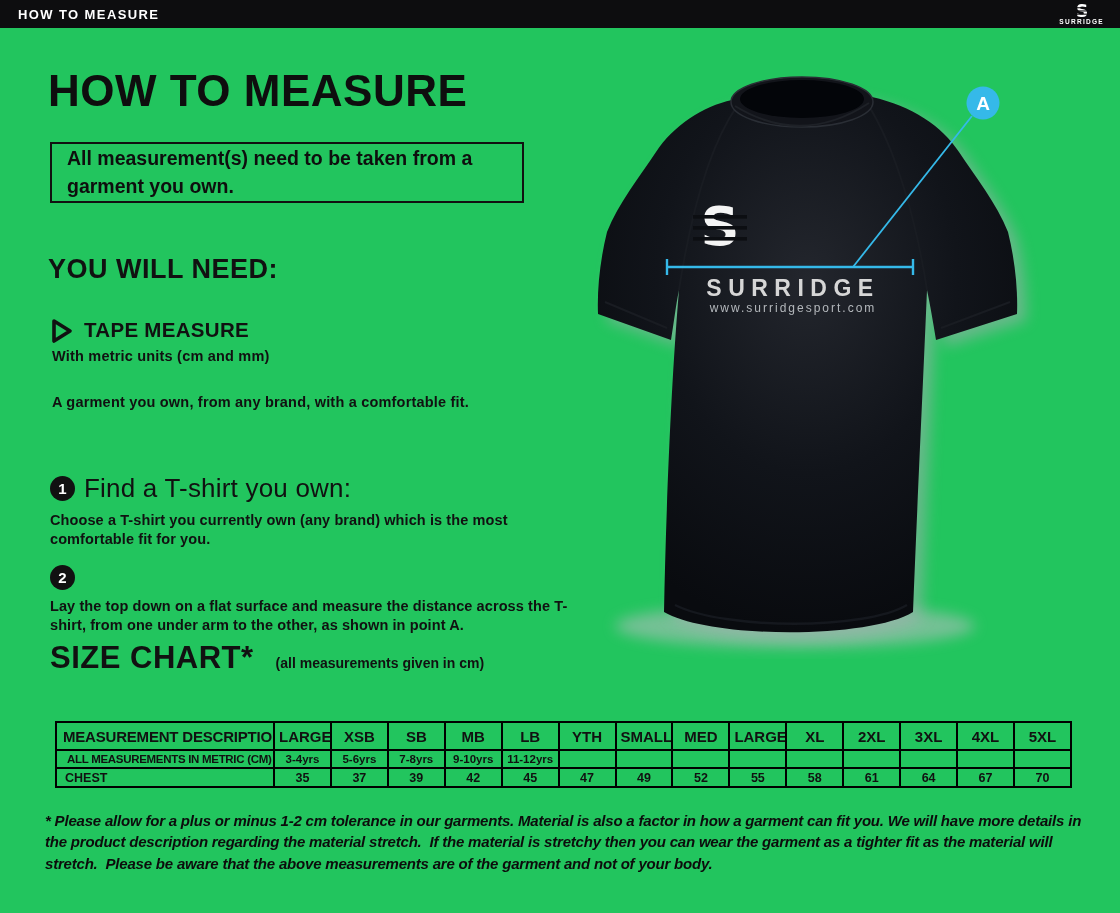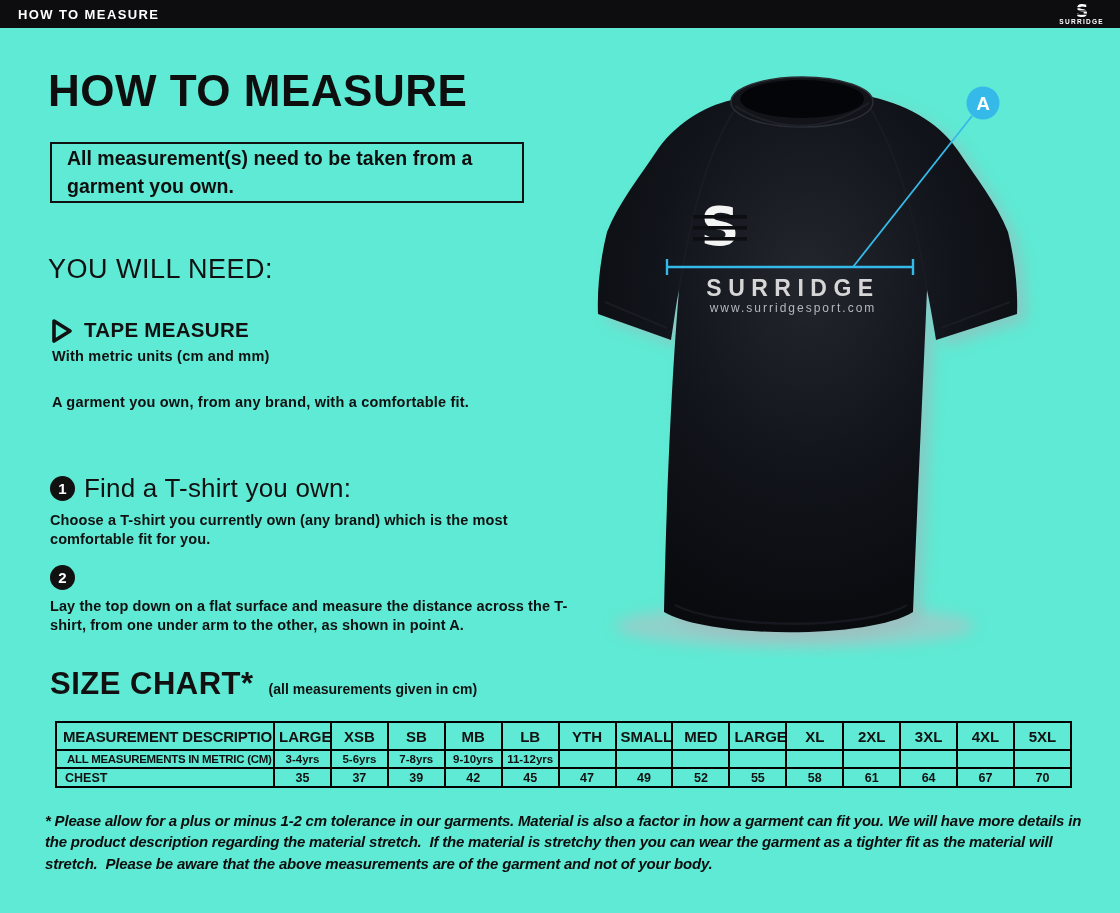--- a/index.html
+++ b/index.html
@@ -1,48 +1,48 @@
 <!DOCTYPE html>
 <html><head>
 <meta charset="utf-8">
 <style>
   * { margin:0; padding:0; box-sizing:border-box; }
   html,body { background:#fff; }
   body { font-family:"Liberation Sans", sans-serif; color:#111; }
-  .page { position:relative; width:1120px; height:913px; background:#5eead4; overflow:hidden; }
+  .page { position:relative; width:1120px; height:913px; background:#22c55e; overflow:hidden; }
 
   
   .topbar { position:absolute; left:0; top:0; width:1120px; height:28px; background:#0d0d0f;
             display:flex; align-items:center; justify-content:space-between; padding:0 10px 0 18px; }
   .topbar-title { color:#fff; font-size:13px; font-weight:bold; letter-spacing:1.4px; }
   .topbar-brand { display:flex; flex-direction:column; align-items:center; line-height:1; padding-right:6px; }
   .topbar-brand .brand-text { color:#fff; font-size:6.5px; font-weight:bold; letter-spacing:1.3px; margin-top:1px; }
 
   
   .h1 { position:absolute; left:48px; top:66px; font-size:44px; font-weight:800; letter-spacing:0.5px; color:#0e0e0e; }
   .notice-box { position:absolute; left:50px; top:142px; width:474px; border:2.5px solid #111; padding:1px 15px; }
   .notice-box p { font-size:19.5px; font-weight:bold; line-height:1.42; color:#0e0e0e; }
 
-  .h2 { position:absolute; left:48px; top:254px; font-size:27px; font-weight:400; letter-spacing:0.5px; }
+  .h2 { position:absolute; left:48px; top:254px; font-size:27px; font-weight:700; letter-spacing:0.5px; }
 
   .need-item { position:absolute; left:50px; }
   .need-item.n1 { top:318px; } .need-item.n2 { top:390px; }
   .need-head { display:flex; align-items:flex-start; gap:10px; }
   .need-title { font-size:20.5px; font-weight:800; letter-spacing:0.3px; }
   .need-desc { font-size:14.5px; font-weight:bold; margin-top:4px; margin-left:2px; letter-spacing:0.2px; }
 
   .step { position:absolute; left:50px; width:528px; }
   .step.s1 { top:473px; } .step.s2 { top:565px; }
   .step-head { display:flex; align-items:center; gap:9px; }
   .step-num { width:25px; height:25px; border-radius:50%; background:#111; color:#fff;
               font-size:15px; font-weight:bold; text-align:center; line-height:25px; flex:0 0 25px; }
   .step-title { font-size:26px; font-weight:400; letter-spacing:0.2px; }
   .step-desc { font-size:14.5px; font-weight:bold; line-height:1.33; margin-top:7px; letter-spacing:0.1px; }
 
-  .sizechart-head { position:absolute; left:50px; top:666px; display:flex; align-items:baseline; gap:15px; }
+  .sizechart-head { position:absolute; left:50px; top:640px; display:flex; align-items:baseline; gap:22px; }
   .sizechart-title { font-size:31px; font-weight:800; letter-spacing:0.5px; }
   .sizechart-note { font-size:14px; font-weight:bold; }
 
   
   .size-table { position:absolute; left:55px; top:721px; width:1017px; border-collapse:collapse; table-layout:fixed; }
   .size-table th, .size-table td { border:2px solid #000; text-align:center; overflow:hidden; white-space:nowrap; }
   .size-table col.c1 { width:218px; }
   .size-table thead th { font-size:15px; font-weight:bold; height:28px; padding:0 4px; }
   .size-table thead th.left { text-align:left; padding-left:6px; letter-spacing:-0.2px; }
   .size-table tr.r2 td { font-size:11.5px; font-weight:bold; height:18px; }

